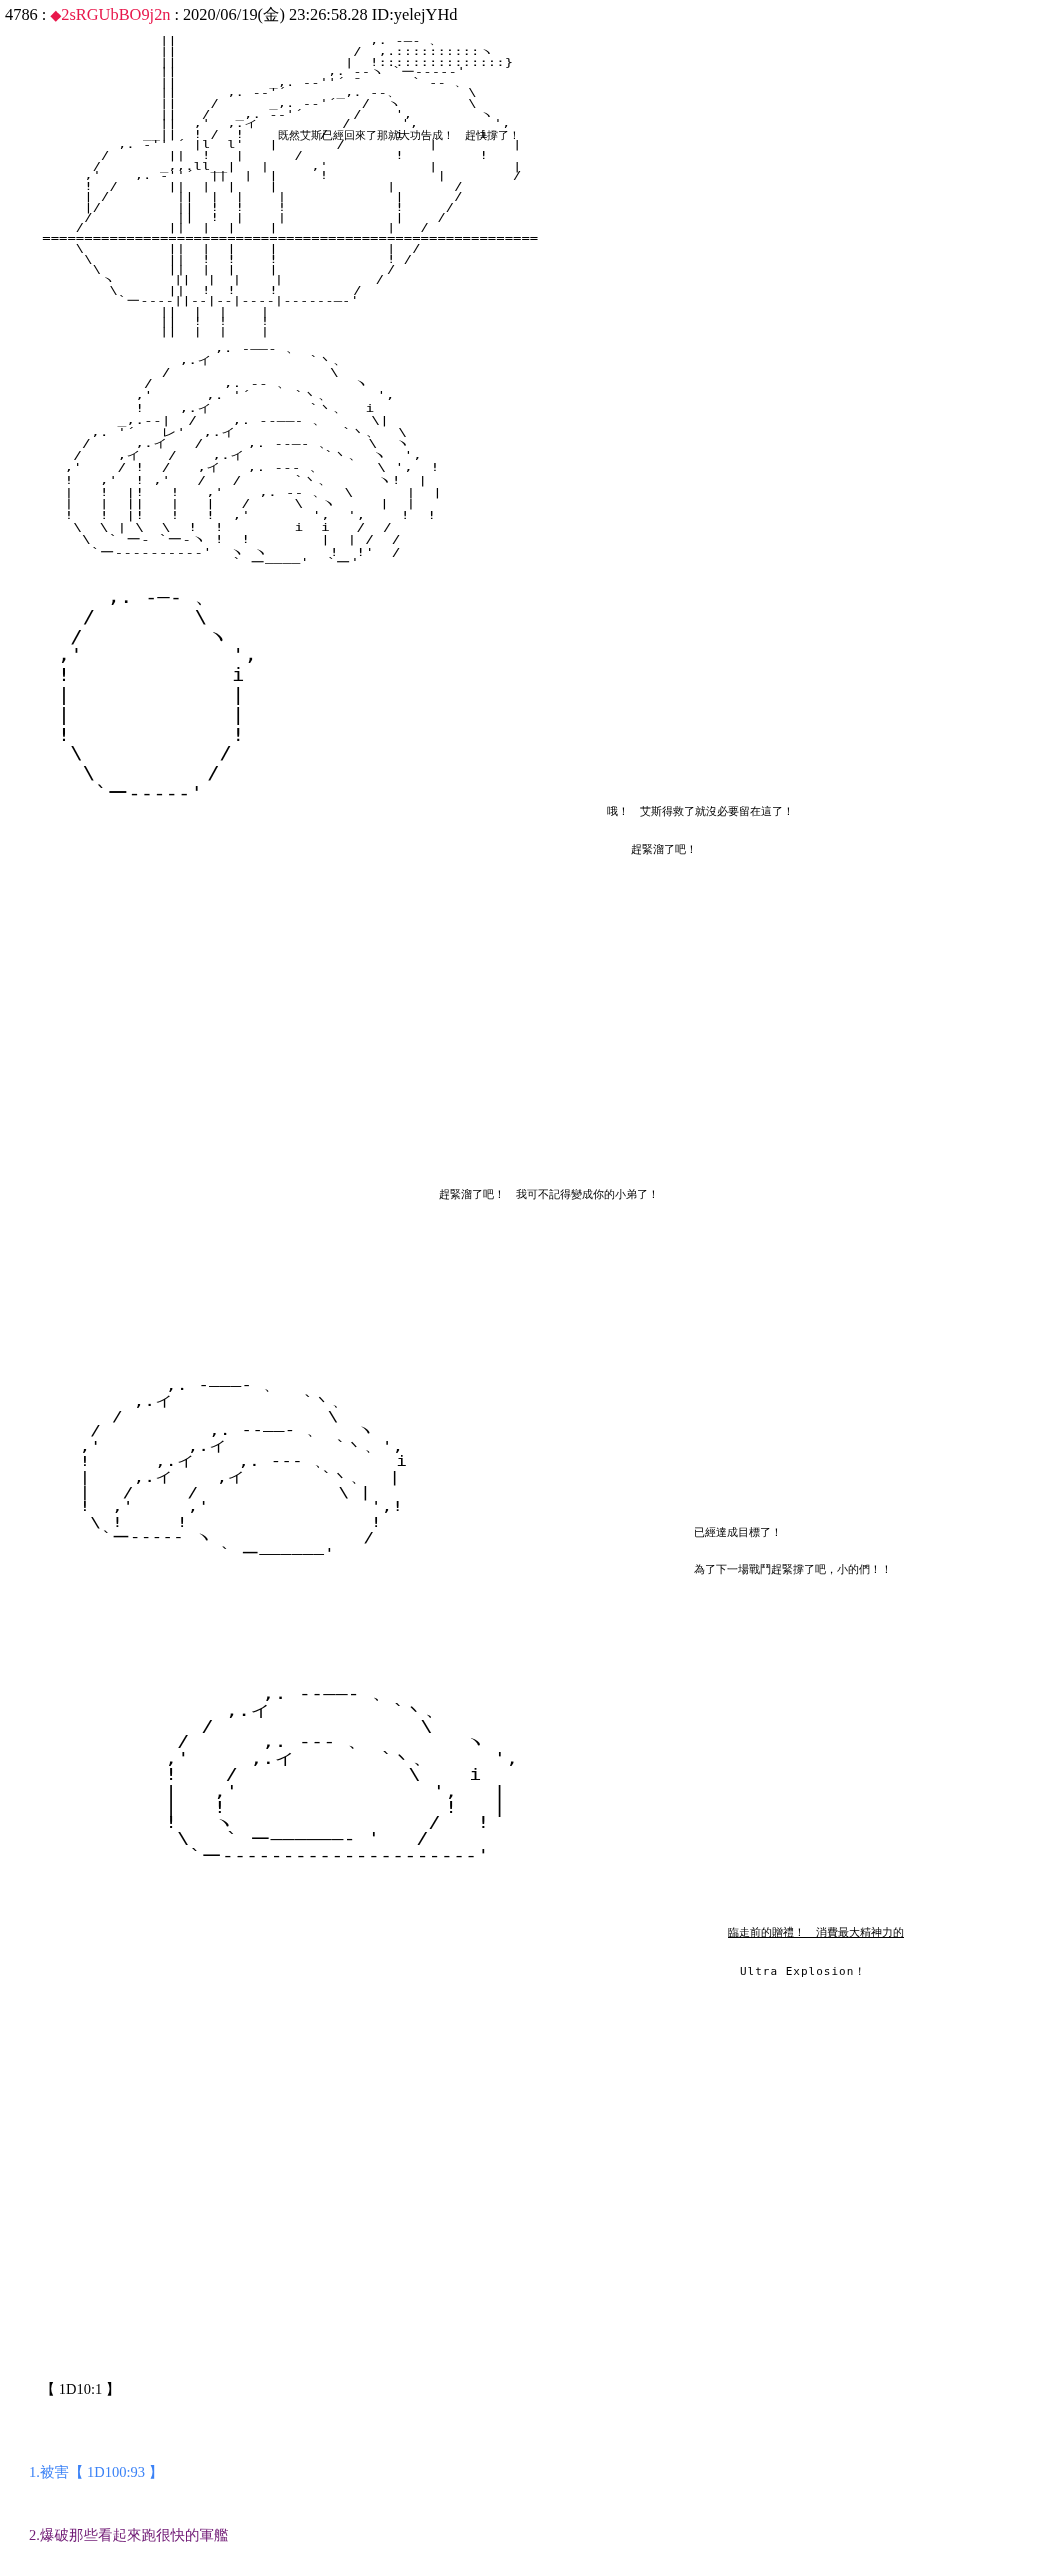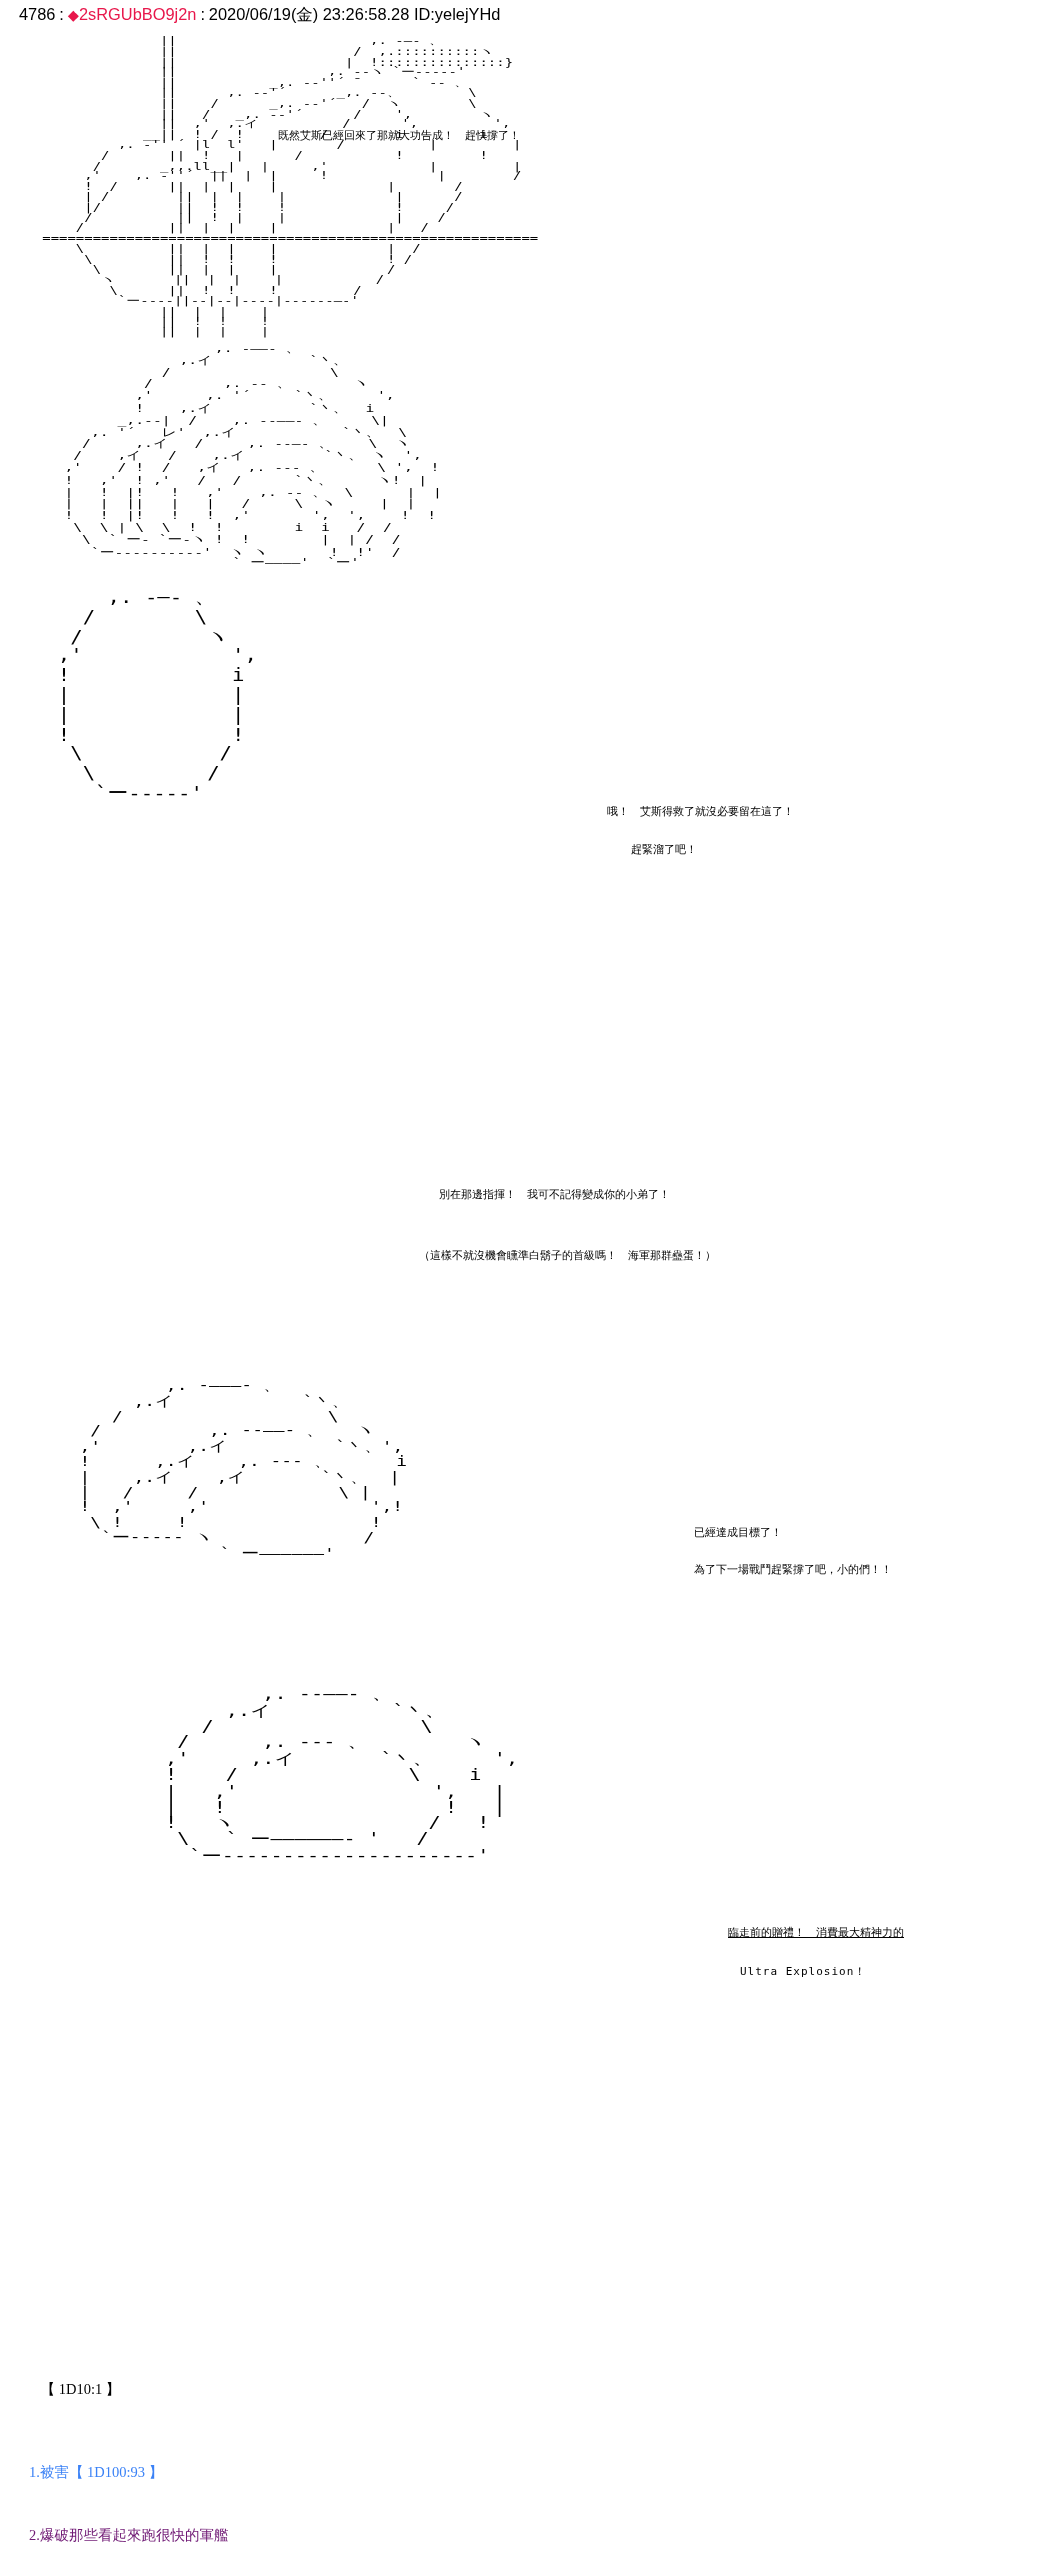--- a/index.html
+++ b/index.html
@@ -12,25 +12,25 @@
     width: 1041px;
     min-height: 2576px;
     font-family: "Liberation Serif", "DejaVu Serif", serif;
     color: #000000;
     position: relative;
     overflow: hidden;
   }
 
   
   .post-header {
-    font-family: Liberation Sans, sans-serif;
+    font-family: Liberation Serif, serif;
     font-size: 16.4px;
     line-height: 25px;
     color: #000;
-    padding-left: 19px;
+    padding-left: 5px;
     white-space: nowrap;
   }
   .post-header .sep { color: #000; padding: 0 3.9px; }
   .post-header .trip {
     color: #e8174b;
     font-weight: 400;
   }
   .post-header .diamond {
     color: #e8174b;
     font-size: 14.5px;
@@ -150,22 +150,21 @@
      /          ヽ
     ,'            ',
     !             i
     |             |
     |             |
     !             !
      \           /
       \         /
        `ー----‐'</pre>
 
-  <div class="dlg" style="left:439px; top:1180px;">別在那邊指揮！　我可不記得變成你的小弟了！</div>
-  <div class="dlg" style="left:419px; top:1241px;">（這樣不就沒機會矄準白鬍子的首級嗎！　海軍那群蠱蛋！）</div>
+  <div class="dlg" style="left:439px; top:1180px;">趕緊溜了吧！　我可不記得變成你的小弟了！</div>
 </div>
 
 <div class="post-body" style="position:relative; height:983px;">
 
 
   <pre class="aa" style="position:absolute; left:58px; top:39px; transform:scale(1.95,1.55);">          ,. -―――- 、
        ,.イ            `丶、
      /                   \
    /          ,. -‐――- 、   ヽ
   ,'        ,.イ          `丶、',

